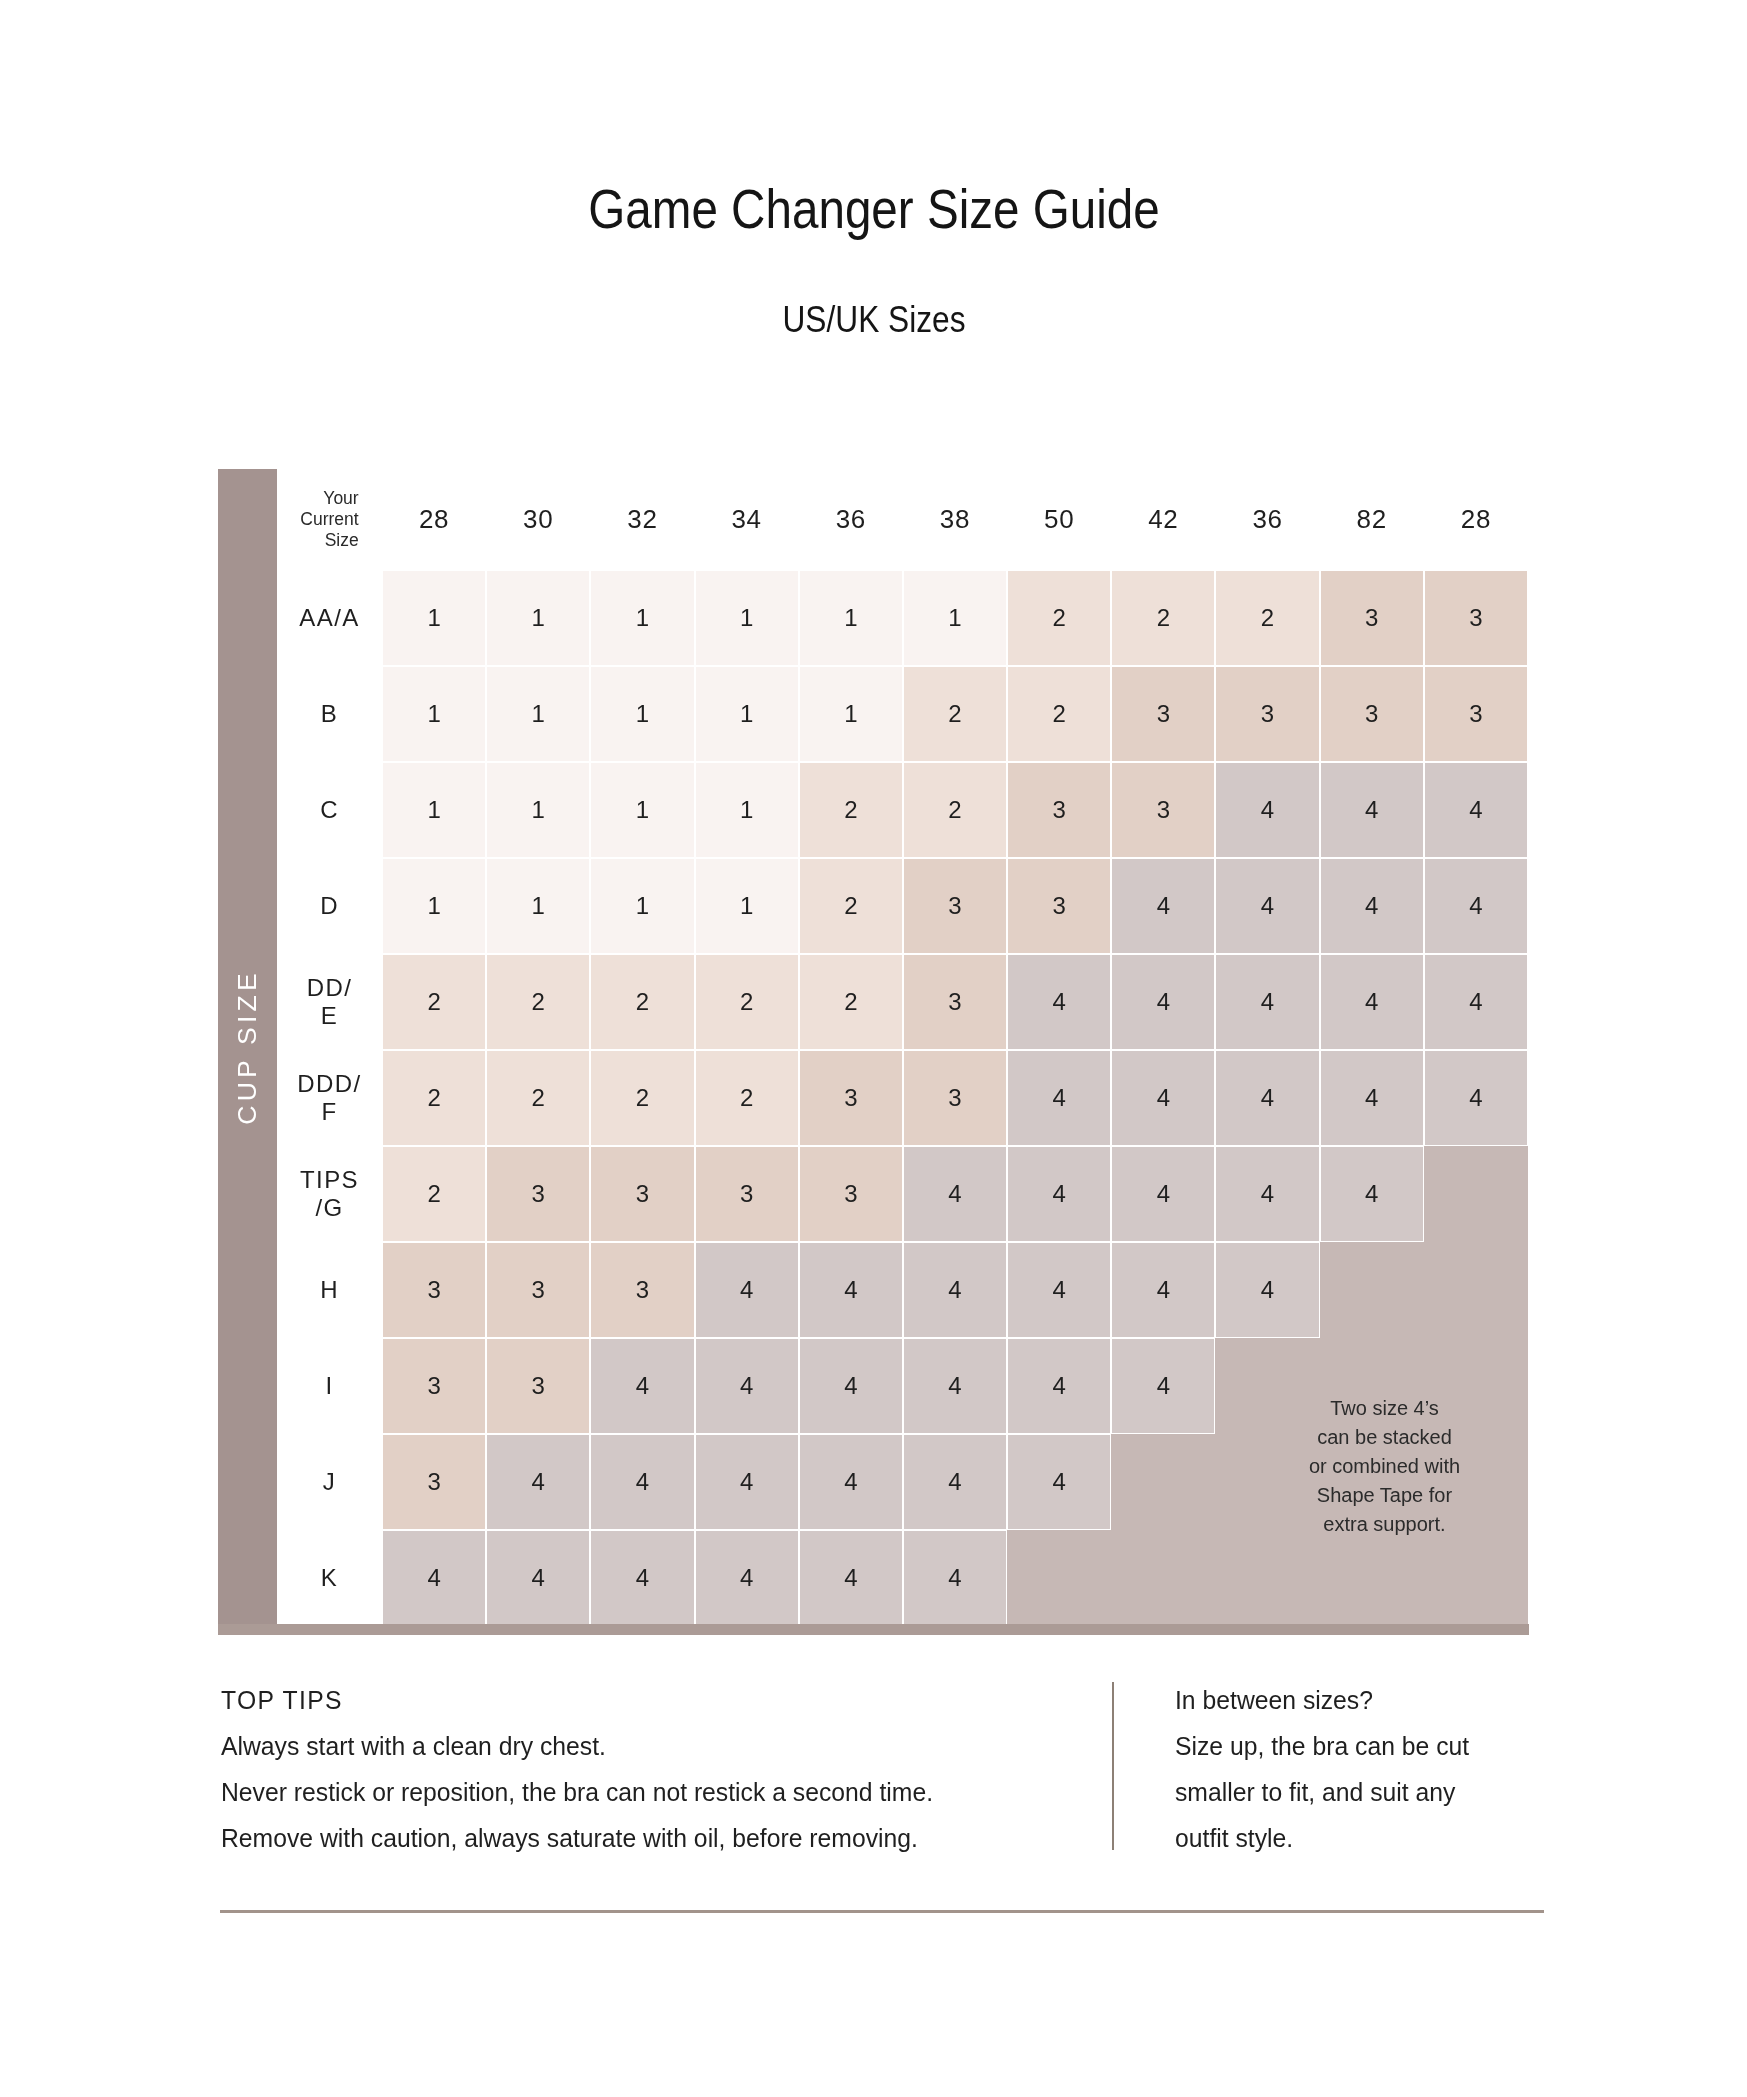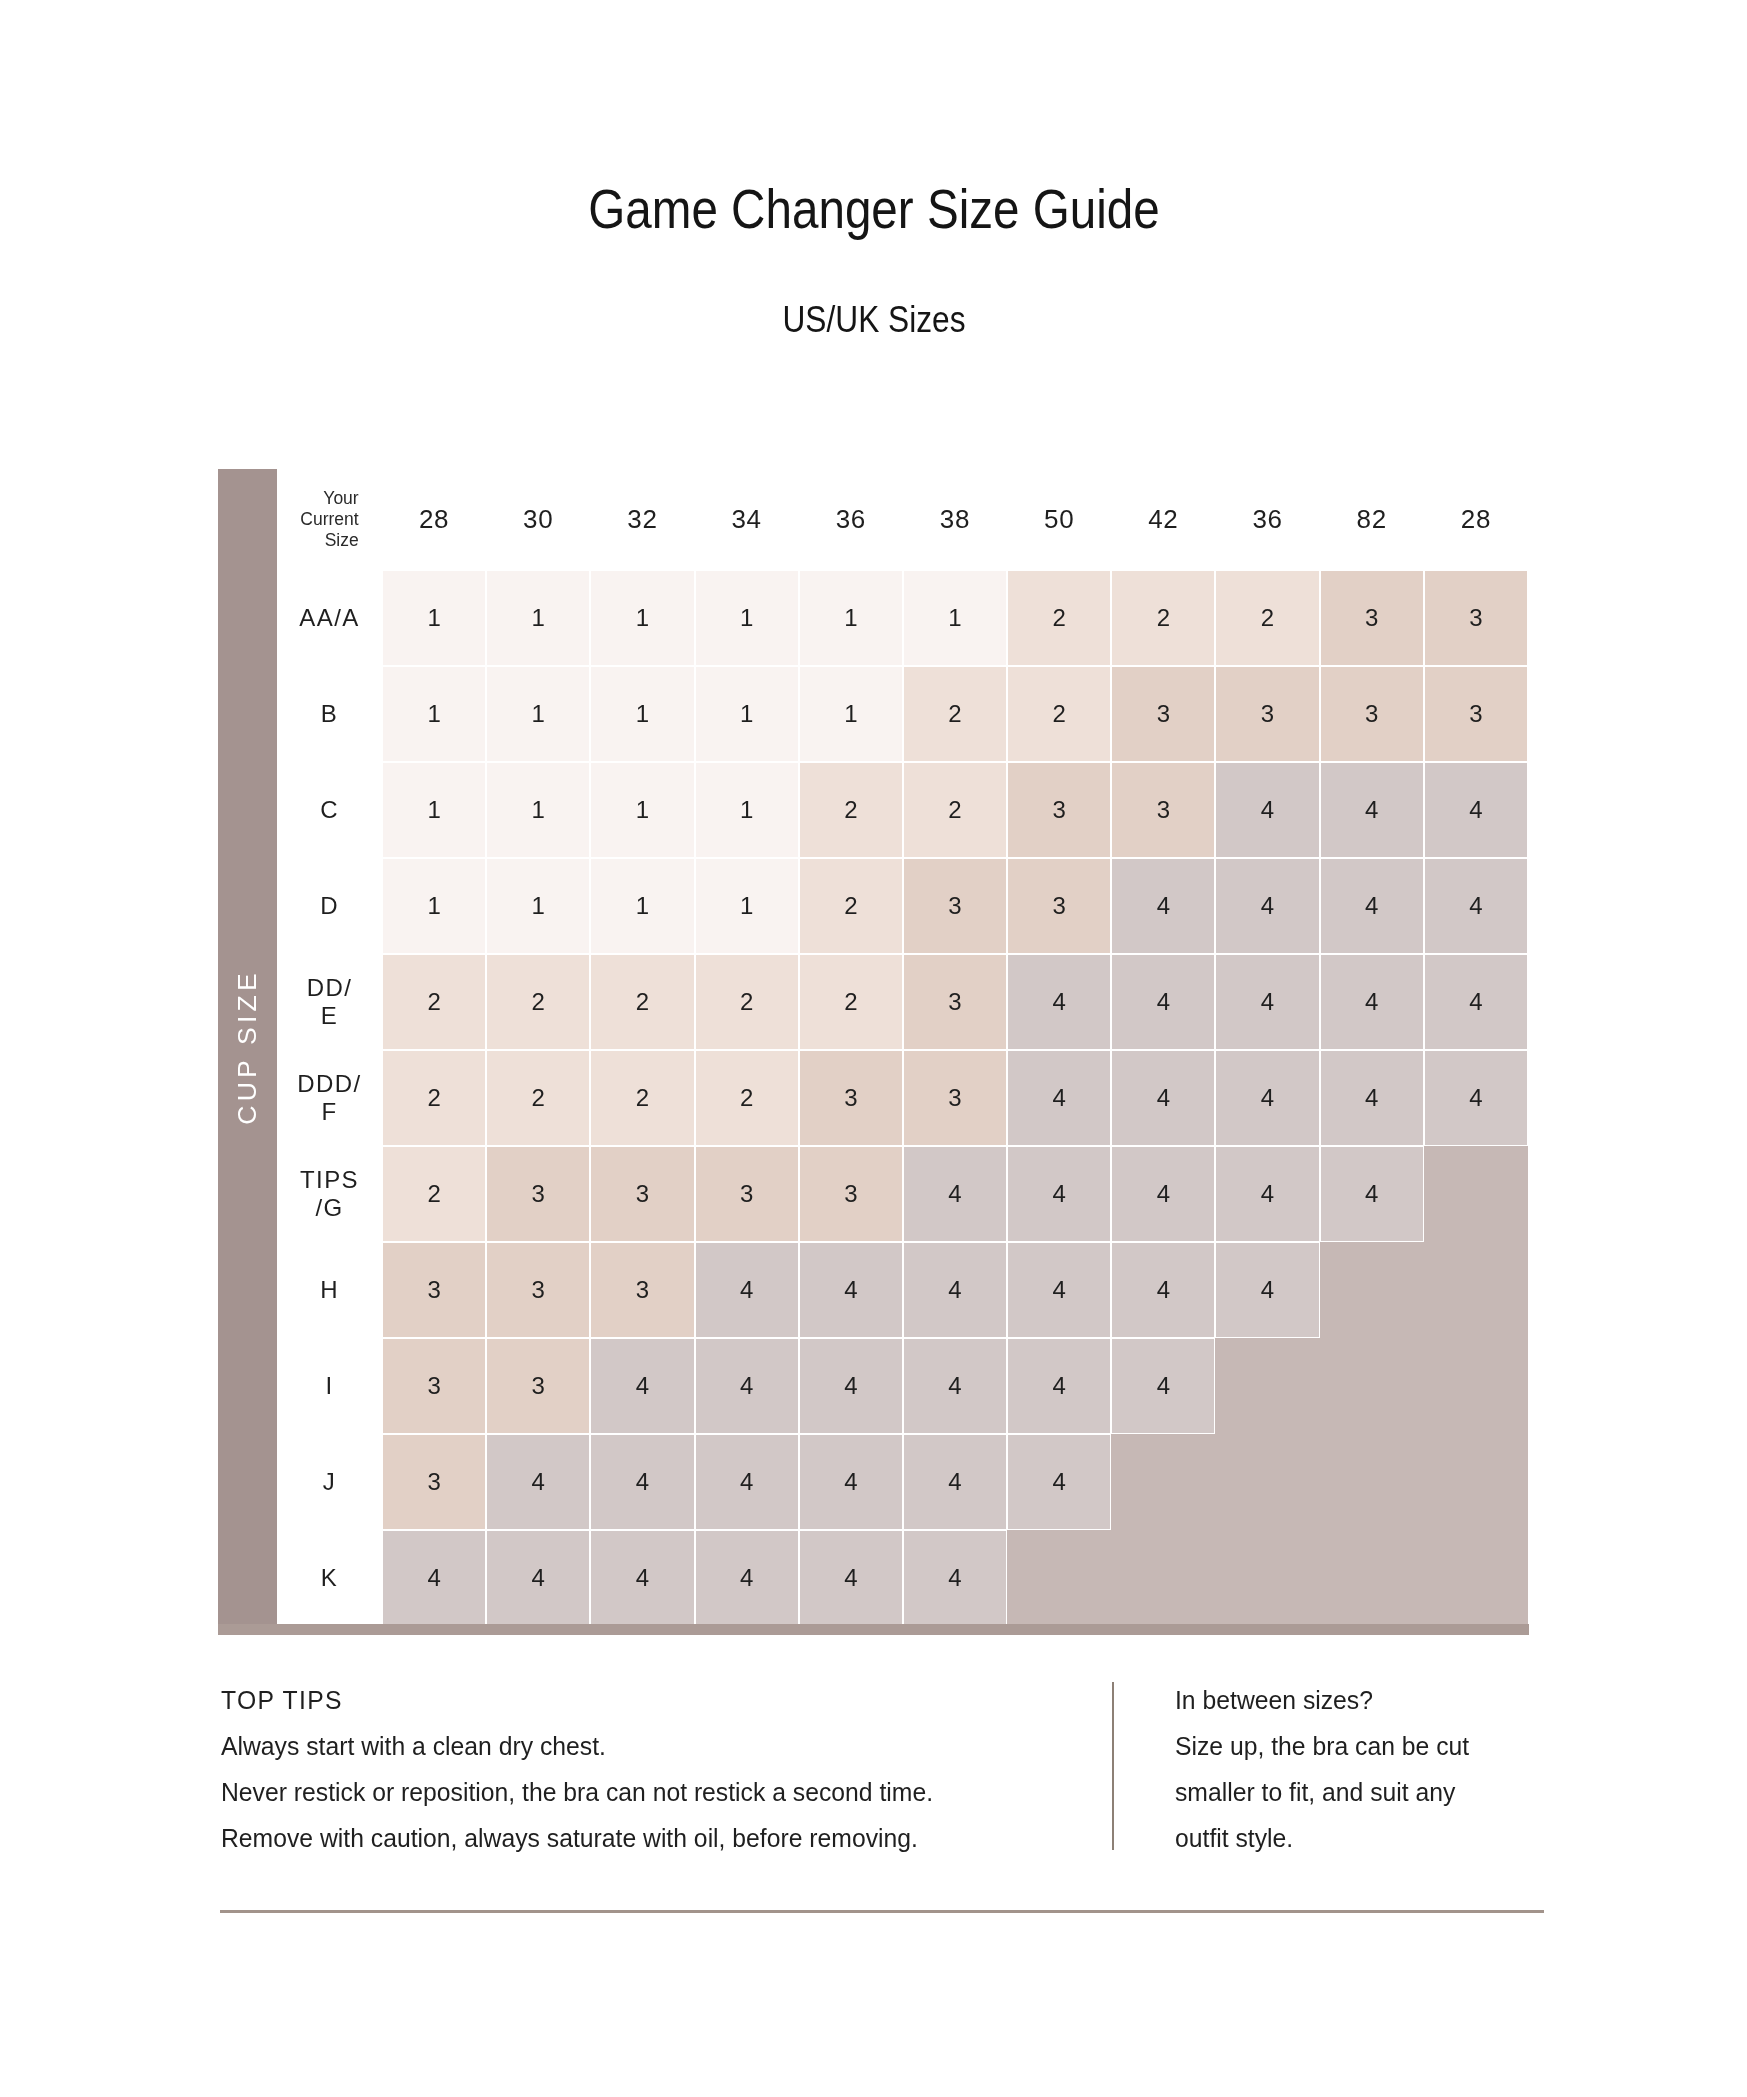--- a/index.html
+++ b/index.html
@@ -215,20 +215,25 @@
       <div class="cell val" style="background: rgb(210, 200, 199); border: 1.4px solid rgb(255, 255, 255);">4</div>
       <div class="cell val" style="background: rgb(210, 200, 199); border: 1.4px solid rgb(255, 255, 255);">4</div>
       <div class="cell val" style="background: rgb(210, 200, 199); border: 1.4px solid rgb(255, 255, 255);">4</div>
       <div class="cell val empty" style="background: rgb(198, 184, 181);"></div>
       <div class="cell val empty" style="background: rgb(198, 184, 181);"></div>
       <div class="cell val empty" style="background: rgb(198, 184, 181);"></div>
       <div class="cell val empty" style="background: rgb(198, 184, 181);"></div>
       <div class="cell val empty" style="background: rgb(198, 184, 181);"></div>
     </div>
   <div class="bottomstrip" style="background: rgb(171, 155, 150);"></div>
+  <div class="note">Two size 4’s
+can be stacked
+or combined with
+Shape Tape for
+extra support.</div>
 </div>
 
 <div class="tips">
   <div class="tips-heading">TOP TIPS</div>
   <div>Always start with a clean dry chest.</div>
   <div>Never restick or reposition, the bra can not restick a second time.</div>
   <div>Remove with caution, always saturate with oil, before removing.</div>
 </div>
 
 <div class="vdivider"></div>

